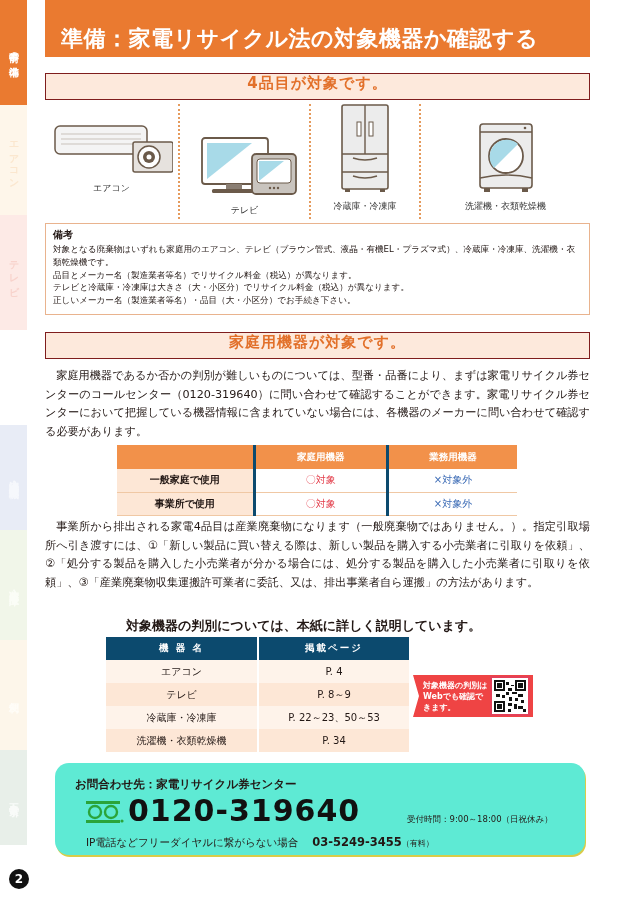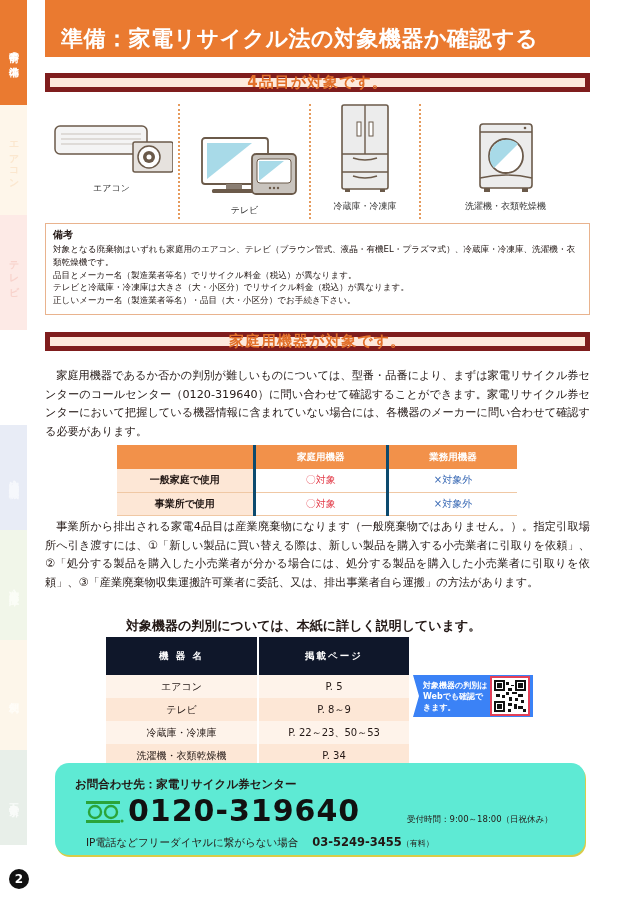--- a/index.html
+++ b/index.html
@@ -9,21 +9,21 @@
   
   .side-tabs { position: absolute; left: 0; top: 0; width: 27px; height: 845px; }
   .side-tab { position: absolute; left: 0; width: 27px; display: flex; align-items: center; justify-content: center; }
   .side-tab span { writing-mode: vertical-rl; font-size: 10px; font-weight: bold; color: #ffffff; letter-spacing: 1px; }
   .page-num { position: absolute; left: 9px; top: 869px; width: 20px; height: 20px; border-radius: 50%; background: #111; color: #fff; font-size: 12px; font-weight: bold; display: flex; align-items: center; justify-content: center; }
 
   
   .title-banner { position: absolute; left: 45px; top: 0; width: 545px; height: 57px; background: #ea7a30; display: flex; align-items: center; padding-left: 16px; }
   .title-banner h1 { font-size: 22px; font-weight: bold; color: #ffffff; letter-spacing: 0.5px; margin-top: 20px; }
 
-  .sub-banner { position: absolute; left: 45px; width: 545px; height: 19px; background: #fde9dc; border: 5px solid #7f1d1d; display: flex; align-items: center; justify-content: center; }
+  .sub-banner { position: absolute; left: 45px; width: 545px; height: 27px; background: #fde9dc; border: 1px solid #7f1d1d; display: flex; align-items: flex-start; justify-content: center; }
   .sub-banner h2 { font-size: 15px; font-weight: bold; color: #e2702a; letter-spacing: 1px; }
 
   
   .appliances { position: absolute; left: 45px; top: 104px; width: 545px; height: 115px; display: flex; }
   .appl { position: relative; height: 115px; display: flex; flex-direction: column; align-items: center; justify-content: flex-end; padding-bottom: 2px; }
   .appl + .appl { border-left: 2px dotted #e59a5c; }
   .appl .name { font-size: 9px; color: #333; margin-top: 2px; text-align: center; }
   .appl .note { font-size: 7px; color: #333; text-align: center; }
   .pic { position: relative; }
 
@@ -41,29 +41,29 @@
   .use-table td { font-size: 10px; height: 23px; text-align: center; border-bottom: 1px solid #f0c8a4; }
   .use-table td.rowh { background: #fde7d6; font-weight: bold; width: 137px; }
   .use-table td.ok { color: #e33d4a; }
   .use-table td.ng { color: #3a6ab5; }
   .use-table td + td, .use-table th + th { border-left: 3px solid #0c4a6e; }
 
   .detail-heading { position: absolute; left: 126px; top: 617px; font-size: 13px; font-weight: bold; color: #231815; }
 
   
   .page-table { position: absolute; left: 106px; top: 637px; width: 303px; border-collapse: collapse; }
-  .page-table th { background: #0f172a; color: #fff; font-size: 9.5px; font-weight: bold; height: 38px; letter-spacing: 2px; }
+  .page-table th { background: #0c4a6e; color: #fff; font-size: 9.5px; font-weight: bold; height: 23px; letter-spacing: 2px; }
   .page-table td { font-size: 10px; height: 23px; text-align: center; }
   .page-table tr:nth-child(odd) td { background: #fde7d6; }
   .page-table tr:nth-child(even) td { background: #fef3ea; }
   .page-table td + td, .page-table th + th { border-left: 2px solid #ffffff; }
   .page-table td:first-child { width: 152px; }
 
   
-  .web-badge { position: absolute; left: 413px; top: 675px; width: 120px; height: 42px; background: #3b82f6; display: flex; align-items: center; padding-left: 10px; clip-path: polygon(0 0, 100% 0, 100% 100%, 0 100%, 6px 50%); }
+  .web-badge { position: absolute; left: 413px; top: 675px; width: 120px; height: 42px; background: #ef4444; display: flex; align-items: center; padding-left: 10px; clip-path: polygon(0 0, 100% 0, 100% 100%, 0 100%, 6px 50%); }
   .web-badge .wtxt { font-size: 8px; font-weight: bold; color: #fff; line-height: 11px; width: 68px; }
   .qr { position: absolute; left: 490px; top: 676px; width: 40px; height: 40px; background: #fff; border: 2px solid #e44058; padding: 2px; }
   .qr svg { width: 100%; height: 100%; }
 
   
   .contact { position: absolute; left: 55px; top: 763px; width: 530px; height: 92px; background: #5eead4; border-radius: 14px; box-shadow: 1px 2px 0 #d9cc48; }
   .contact .c-title { position: absolute; left: 20px; top: 14px; font-size: 11.5px; font-weight: bold; color: #231815; }
   .contact .fd-icon { position: absolute; left: 31px; top: 38px; width: 38px; height: 22px; }
   .contact .phone { position: absolute; left: 73px; top: 30px; font-size: 30px; font-weight: bold; color: #111; letter-spacing: 1px; font-family: "DejaVu Sans", sans-serif; }
   .contact .hours { position: absolute; left: 352px; top: 51px; font-size: 8.5px; color: #231815; }
@@ -213,21 +213,21 @@
 <div class="detail-heading">対象機器の判別については、本紙に詳しく説明しています。</div>
 
 <table class="page-table">
   <tbody>
       <tr>
     <th>機 器 名</th>
     <th>掲載ページ</th>
   </tr>
   <tr>
     <td>エアコン</td>
-    <td>P. 5</td>
+    <td>P. 4</td>
   </tr>
   <tr>
     <td>テレビ</td>
     <td>P. 8～9</td>
   </tr>
   <tr>
     <td>冷蔵庫・冷凍庫</td>
     <td>P. 22～23、50～53</td>
   </tr>
   <tr>

